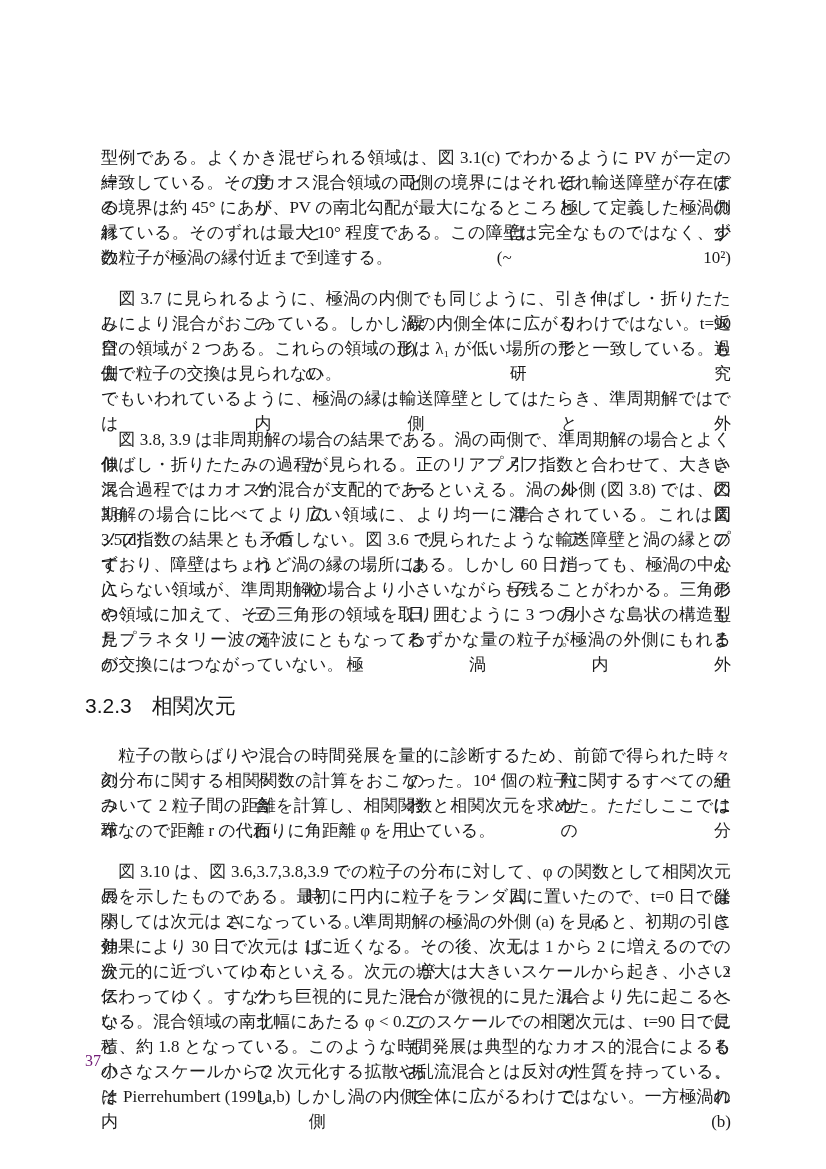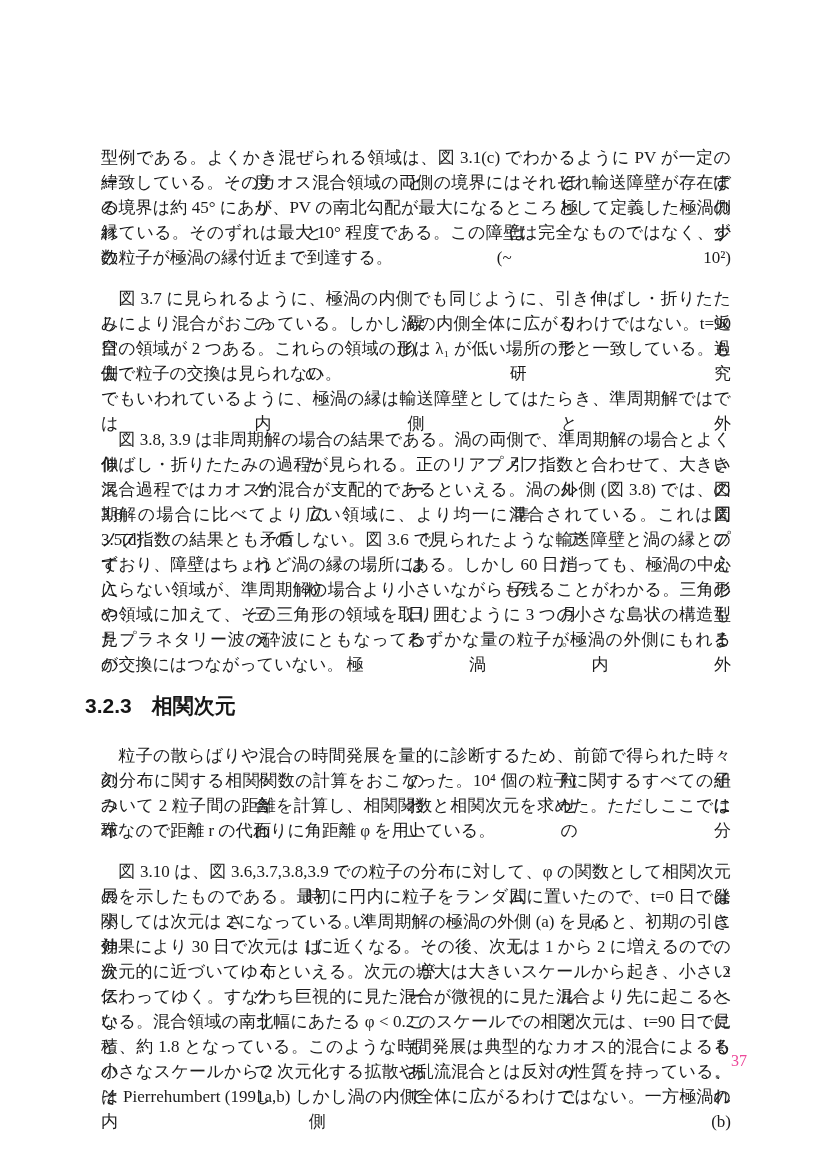--- a/index.html
+++ b/index.html
@@ -34,35 +34,35 @@
     text-align: justify;
     text-align-last: justify;
     white-space: normal;
   }
   .line.para-end {
     text-align-last: left;
   }
   .section-heading {
     margin: 15px 0 25px 0;
     font-family: "Liberation Sans", "DejaVu Sans", sans-serif;
-    font-weight: bold;
+    font-weight: normal;
     font-size: 21px;
     line-height: 25px;
     color: #161616;
   }
   .section-heading .sec-num { margin-right: 20px; }
   .page-footer {
     position: absolute;
     left: 85px;
     top: 1051px;
     width: 662px;
-    text-align: right;
+    text-align: left;
     font-size: 16px;
     line-height: 20px;
-    color: #ec4899;
+    color: #701a75;
   }
 </style>
 </head>
 <body>
 
 <div class="page">
   <article class="text-block">
 
     <section class="paragraph">
         <div class="line">型例である。よくかき混ぜられる領域は、図 3.1(c) でわかるように PV が一定の緯度とほぼ</div>

